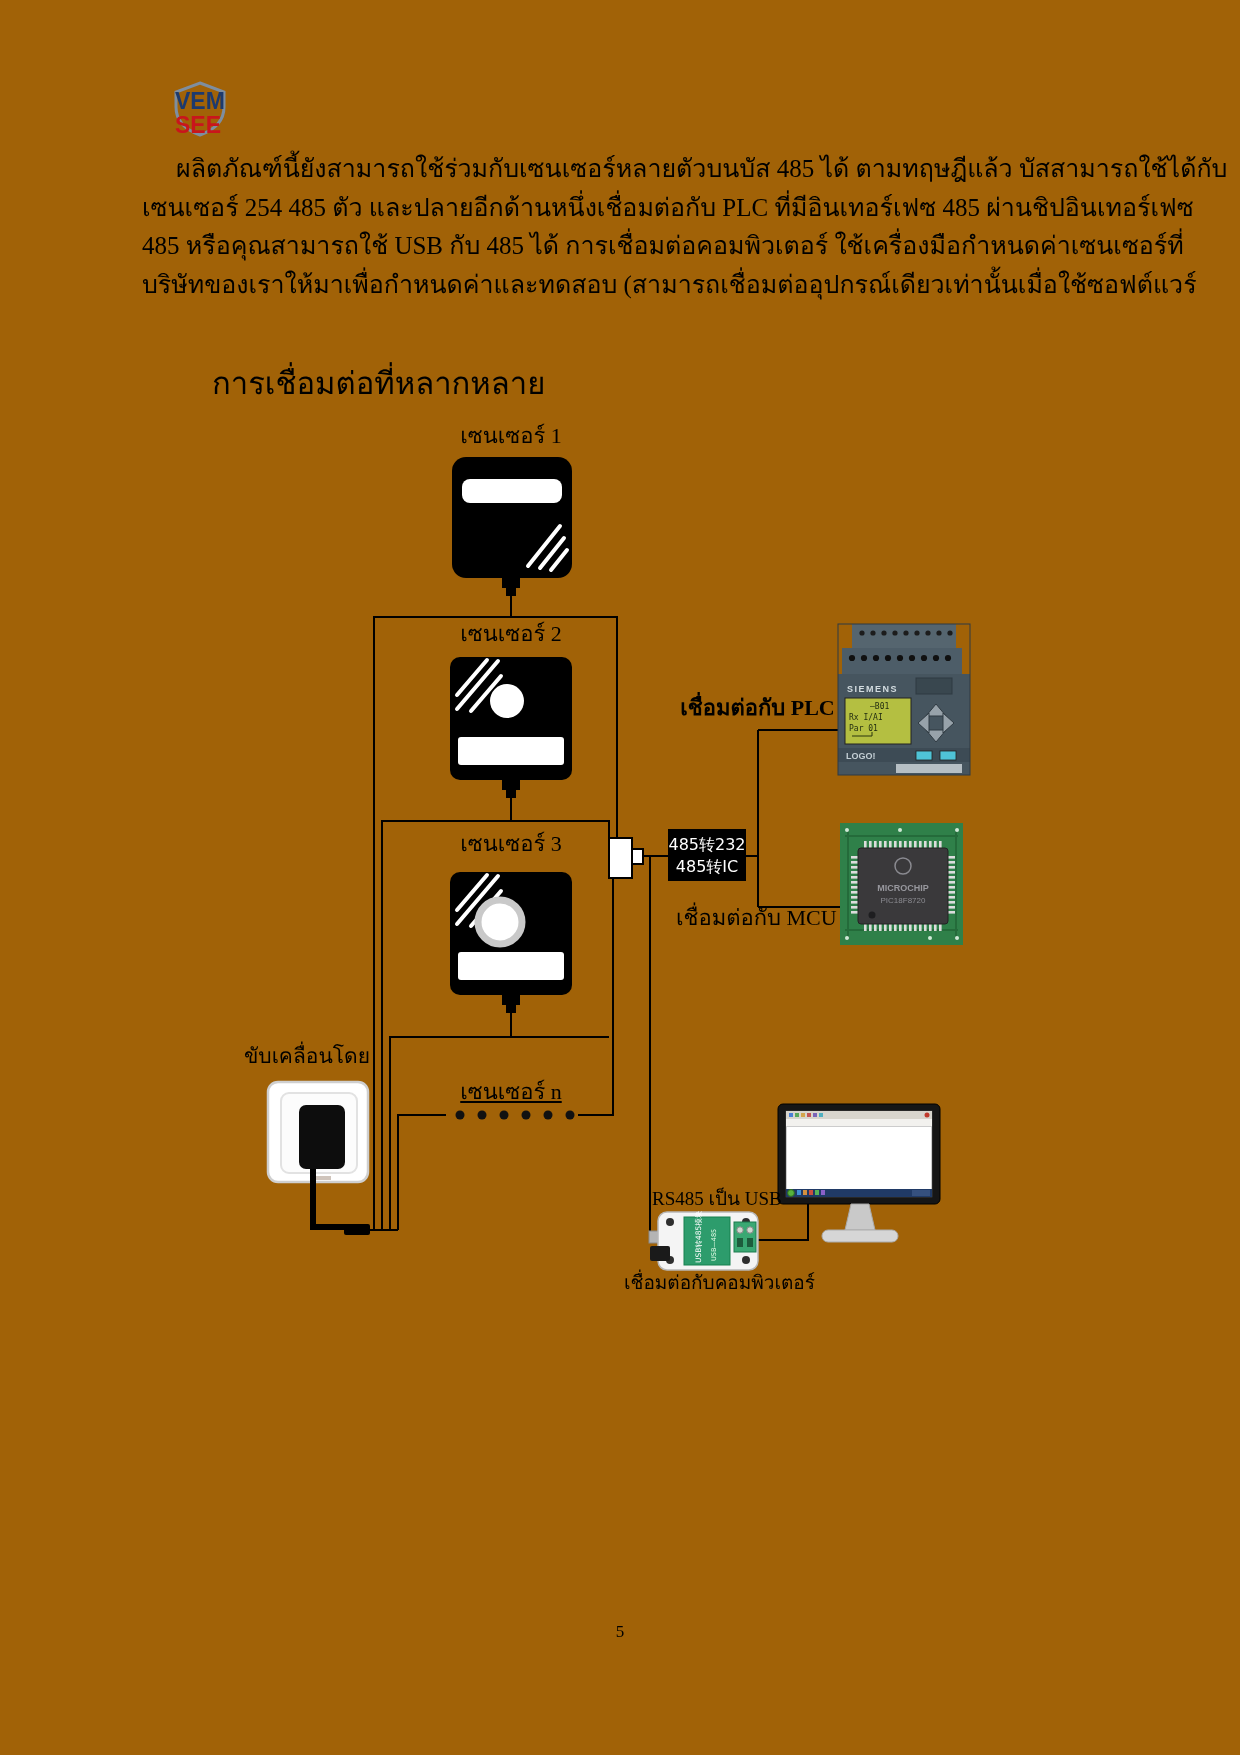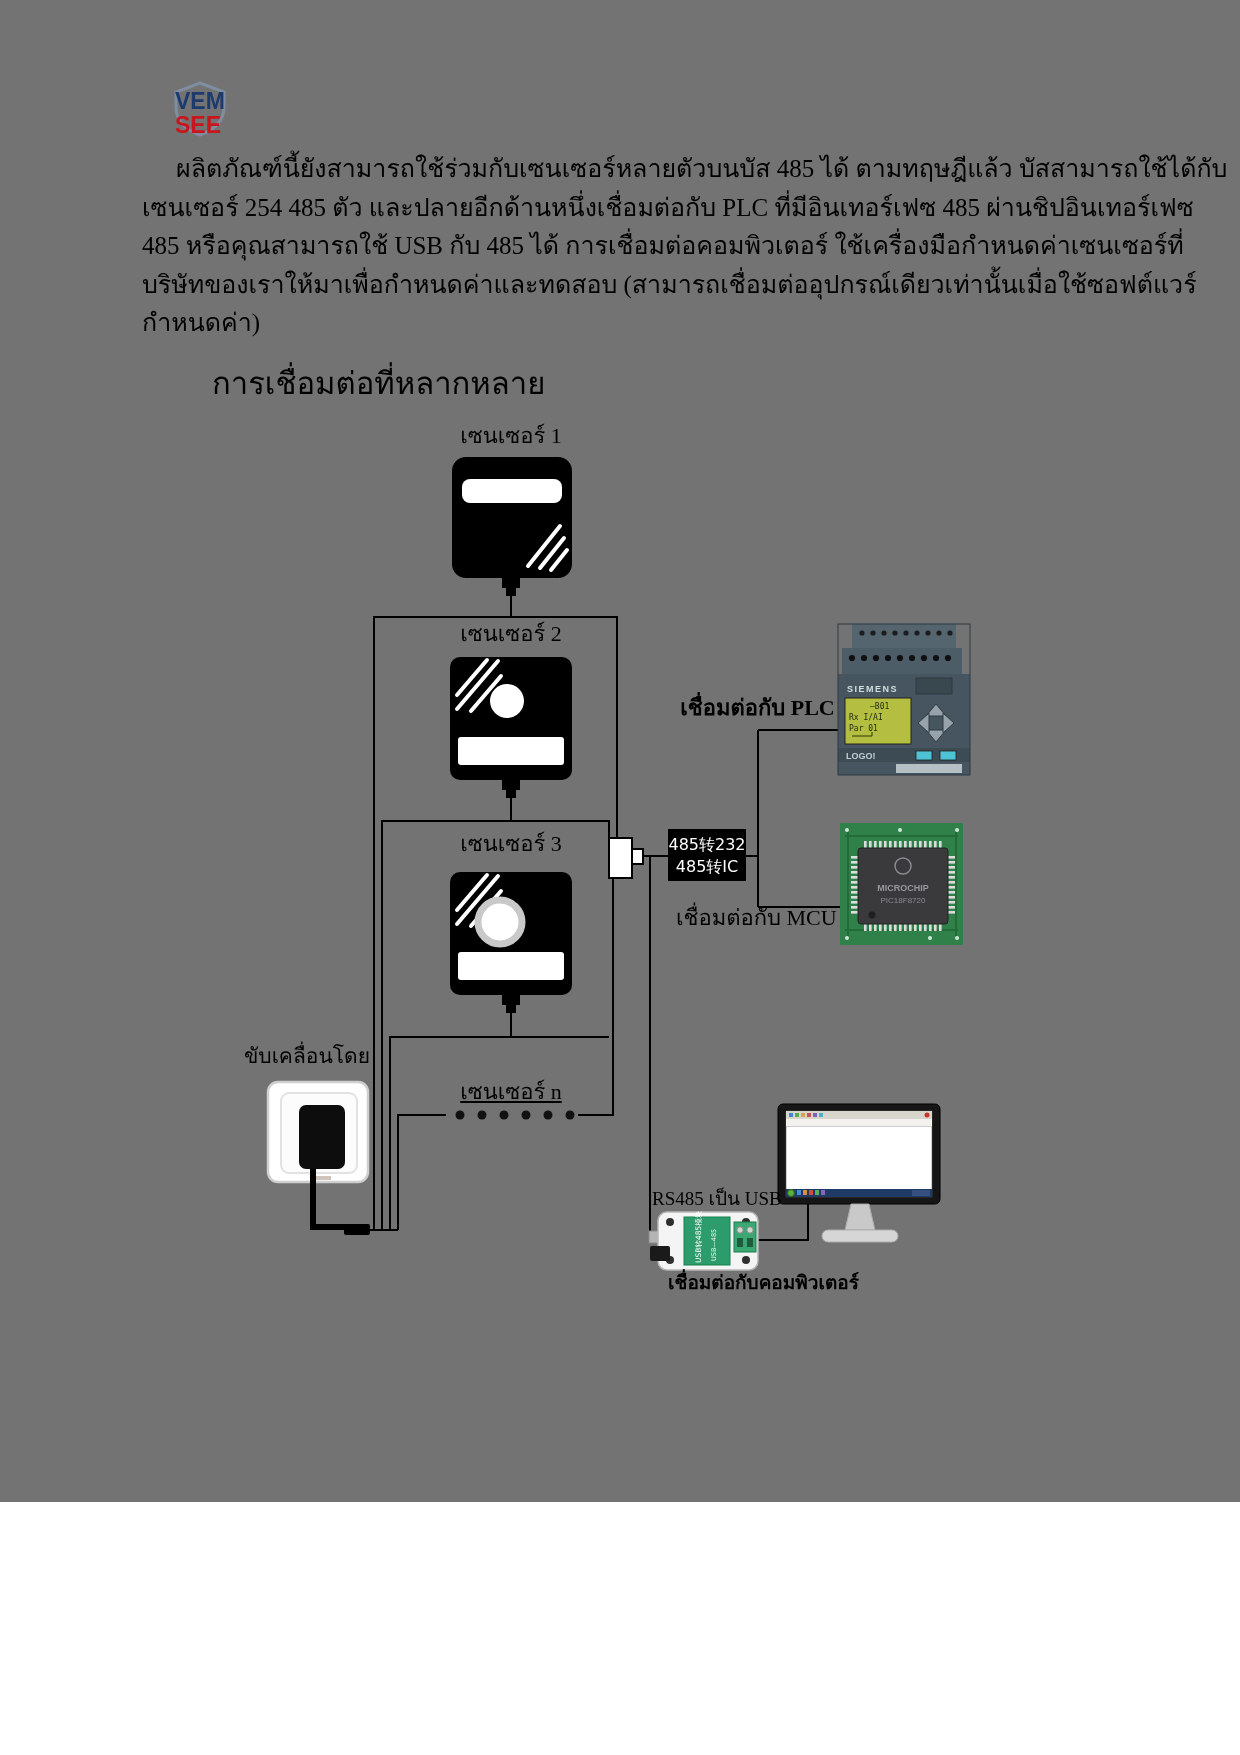--- a/index.html
+++ b/index.html
@@ -1,16 +1,16 @@
 <!DOCTYPE html>
 <html><head>
 <meta charset="utf-8">
 <style>
   html,body{margin:0;padding:0;background:#fff;}
-  .page{position:relative;width:1240px;height:1502px;background:#737373;overflow:hidden;
+  .page{position:relative;width:1240px;height:1755px;background:#a16207;overflow:hidden;
         font-family:"Liberation Serif",serif;color:#000;}
   .abs{position:absolute;}
   .intro{left:142px;top:150px;width:960px;font-size:25px;}
   .intro .line{white-space:nowrap;height:38.5px;line-height:38.5px;}
   .intro .line.indent{padding-left:34px;}
   .heading{left:212px;top:358px;font-size:31px;font-weight:normal;white-space:nowrap;}
   .dlabel{position:absolute;text-align:center;font-size:22px;line-height:1.2;white-space:nowrap;}
   .small{font-size:19px;}
   .pwr{font-size:21px;}
   .pagenum{left:604px;top:1622px;width:32px;text-align:center;font-size:17px;}
@@ -29,21 +29,20 @@
       <text x="15" y="29" font-family="Liberation Sans, sans-serif" font-size="23" font-weight="bold" fill="#1d3a6e">VEM</text>
       <text x="15" y="53" font-family="Liberation Sans, sans-serif" font-size="23" font-weight="bold" fill="#c9151c">SEE</text>
     </svg>
   </div>
 
   <div class="abs intro">
     <div class="line indent">ผลิตภัณฑ์นี้ยังสามารถใช้ร่วมกับเซนเซอร์หลายตัวบนบัส 485 ได้ ตามทฤษฎีแล้ว บัสสามารถใช้ได้กับ</div>
     <div class="line">เซนเซอร์ 254 485 ตัว และปลายอีกด้านหนึ่งเชื่อมต่อกับ PLC ที่มีอินเทอร์เฟซ 485 ผ่านชิปอินเทอร์เฟซ</div>
     <div class="line">485 หรือคุณสามารถใช้ USB กับ 485 ได้ การเชื่อมต่อคอมพิวเตอร์ ใช้เครื่องมือกำหนดค่าเซนเซอร์ที่</div>
     <div class="line">บริษัทของเราให้มาเพื่อกำหนดค่าและทดสอบ  (สามารถเชื่อมต่ออุปกรณ์เดียวเท่านั้นเมื่อใช้ซอฟต์แวร์</div>
-    <div class="line">กำหนดค่า)</div>
   </div>
 
   <div class="abs heading">การเชื่อมต่อที่หลากหลาย</div>
 
   <svg class="art" width="1240" height="1755" viewBox="0 0 1240 1755">
 
     <g stroke="#000" stroke-width="2" fill="none">
       <path d="M511 595 V617"></path>
       <path d="M374 1230 V617 H617 V838"></path>
       <path d="M511 797 V821"></path>
@@ -308,16 +307,16 @@
   </svg>
 
   <div class="dlabel" style="left:438px;top:423px;width:146px;">เซนเซอร์ 1</div>
   <div class="dlabel" style="left:438px;top:621px;width:146px;">เซนเซอร์ 2</div>
   <div class="dlabel" style="left:438px;top:831px;width:146px;">เซนเซอร์ 3</div>
   <div class="dlabel" style="left:438px;top:1079px;width:146px;text-decoration:underline;">เซนเซอร์ n</div>
   <div class="dlabel" style="left:680px;top:695px;width:155px;font-weight:bold;">เชื่อมต่อกับ PLC</div>
   <div class="dlabel" style="left:676px;top:905px;width:158px;">เชื่อมต่อกับ MCU</div>
   <div class="dlabel pwr" style="left:243px;top:1044px;width:128px;">ขับเคลื่อนโดย</div>
   <div class="dlabel small" style="left:652px;top:1188px;width:122px;">RS485 เป็น USB</div>
-  <div class="dlabel small" style="left:668px;top:1272px;width:176px;font-weight:bold;">เชื่อมต่อกับคอมพิวเตอร์</div>
+  <div class="dlabel small" style="left:624px;top:1272px;width:176px;">เชื่อมต่อกับคอมพิวเตอร์</div>
 
   <div class="abs pagenum">5</div>
 </div>
 
 </body></html>

